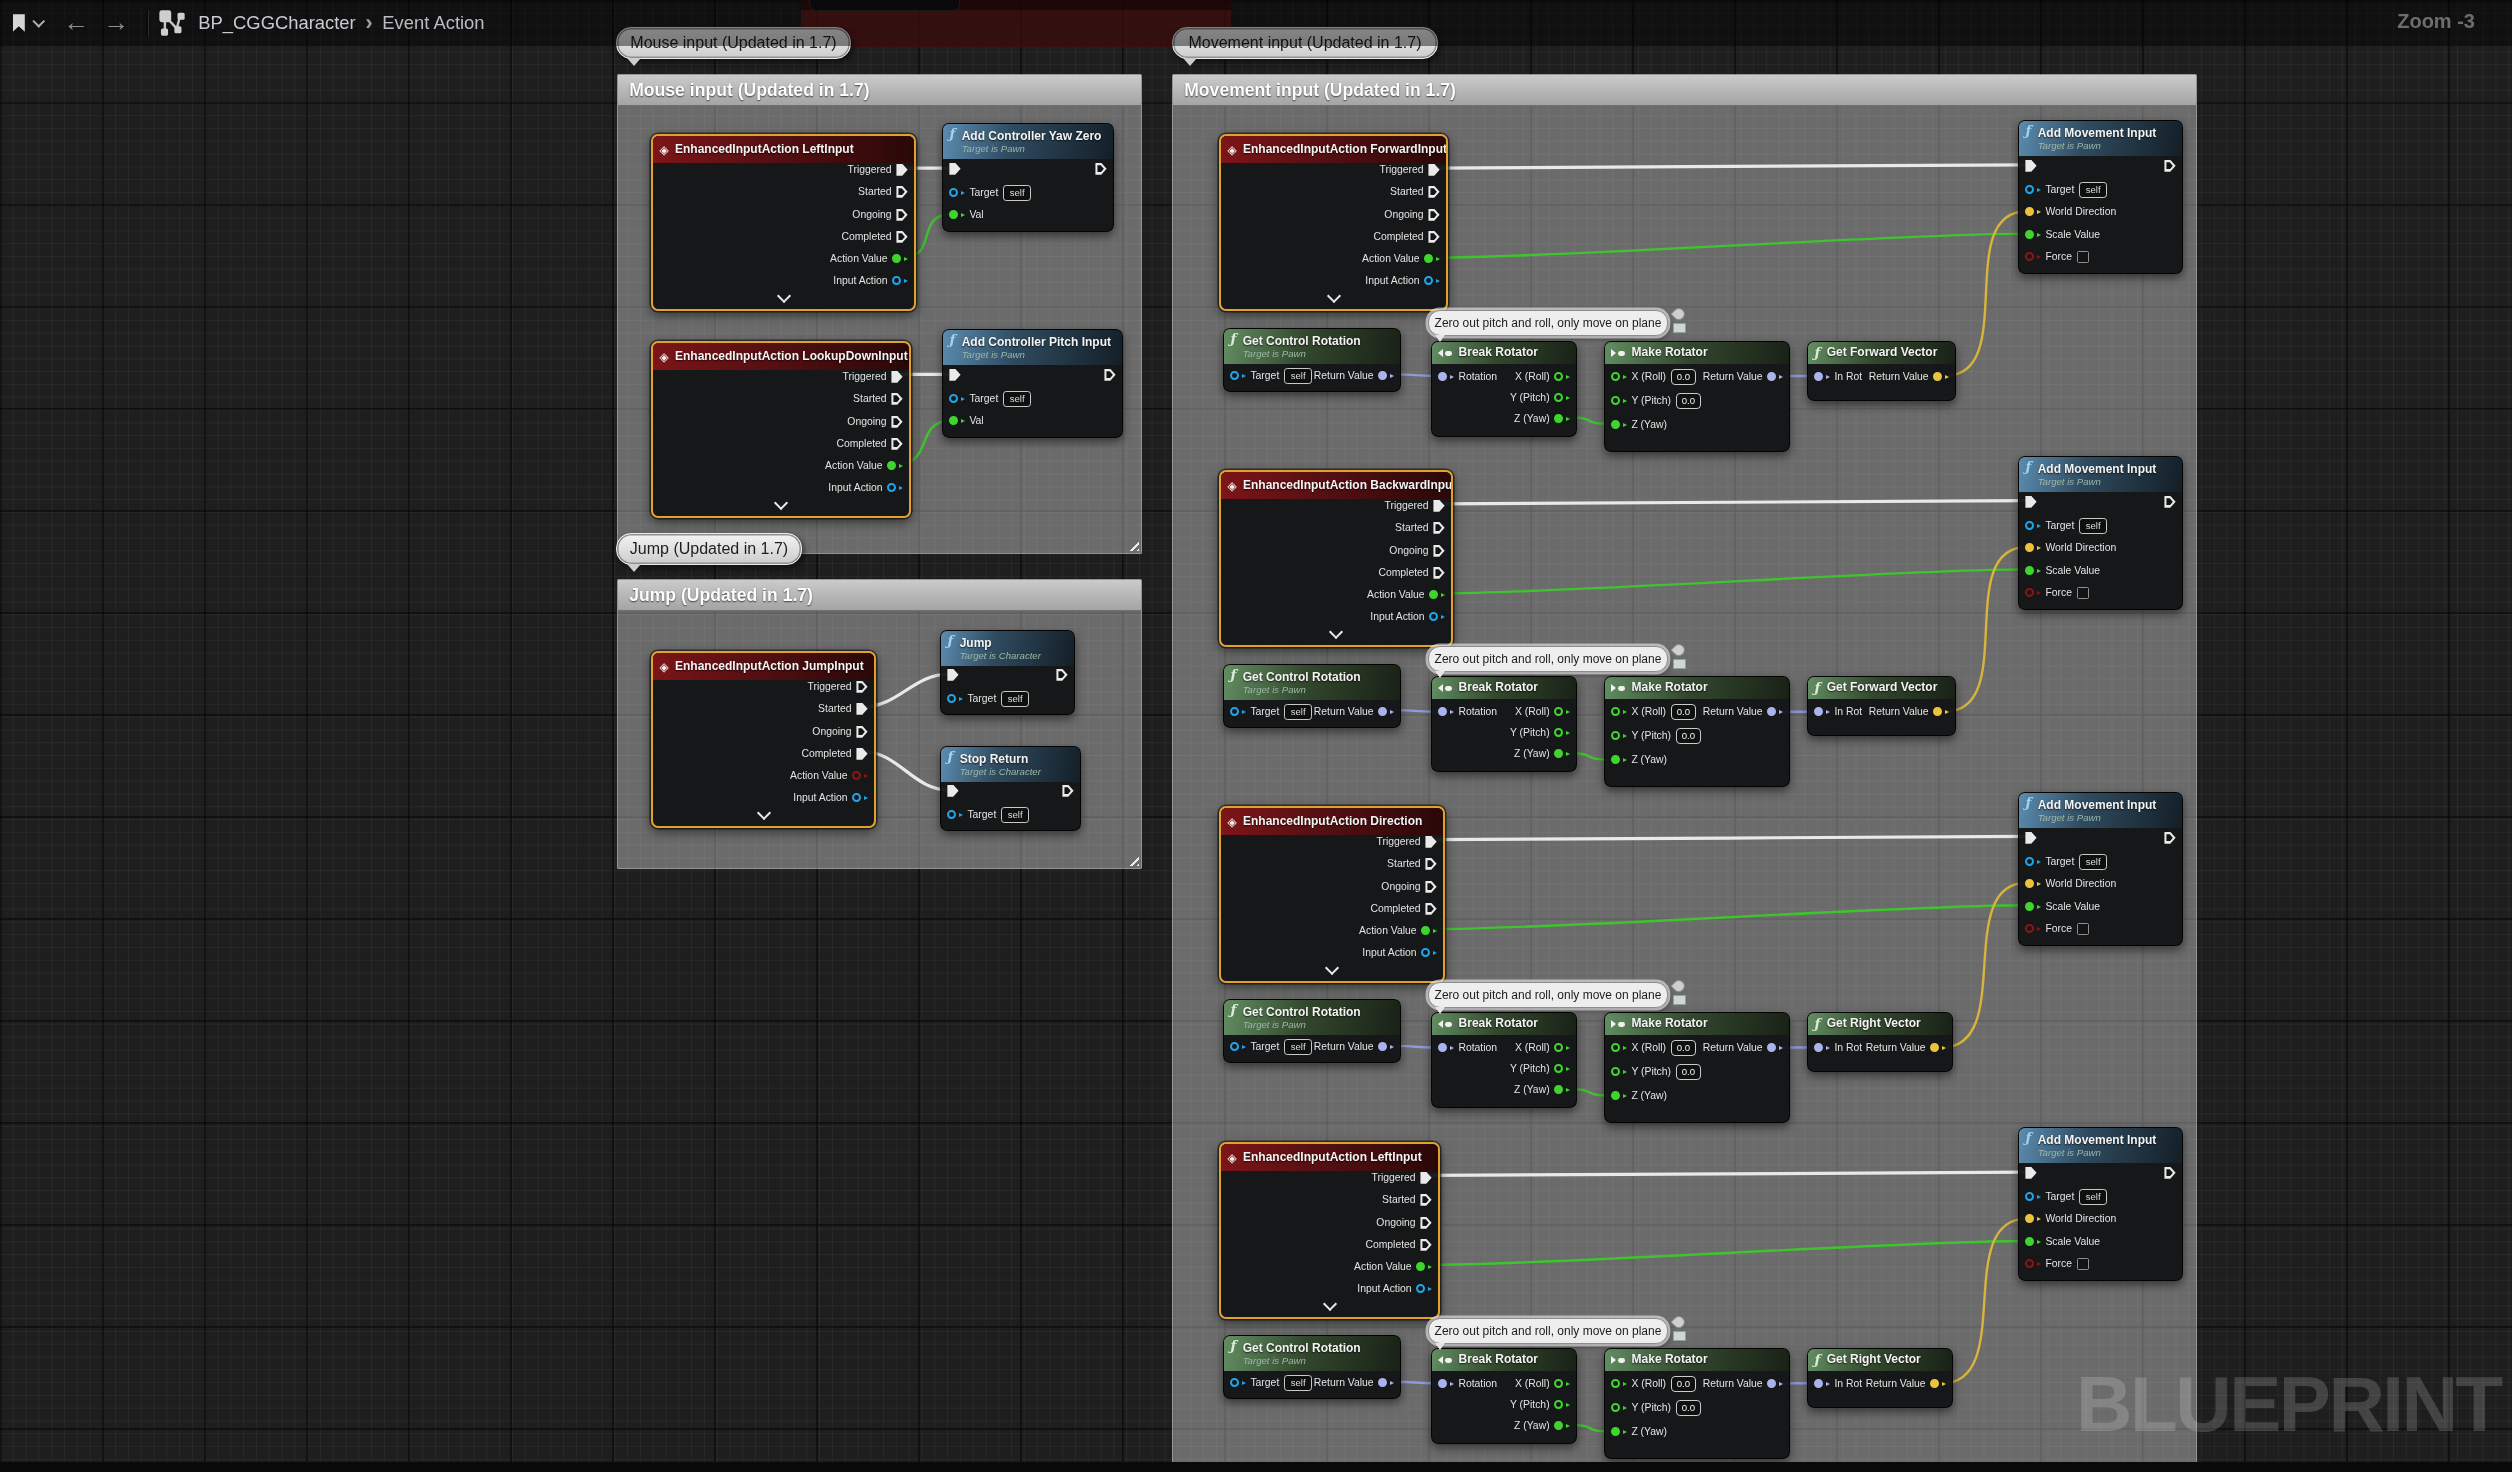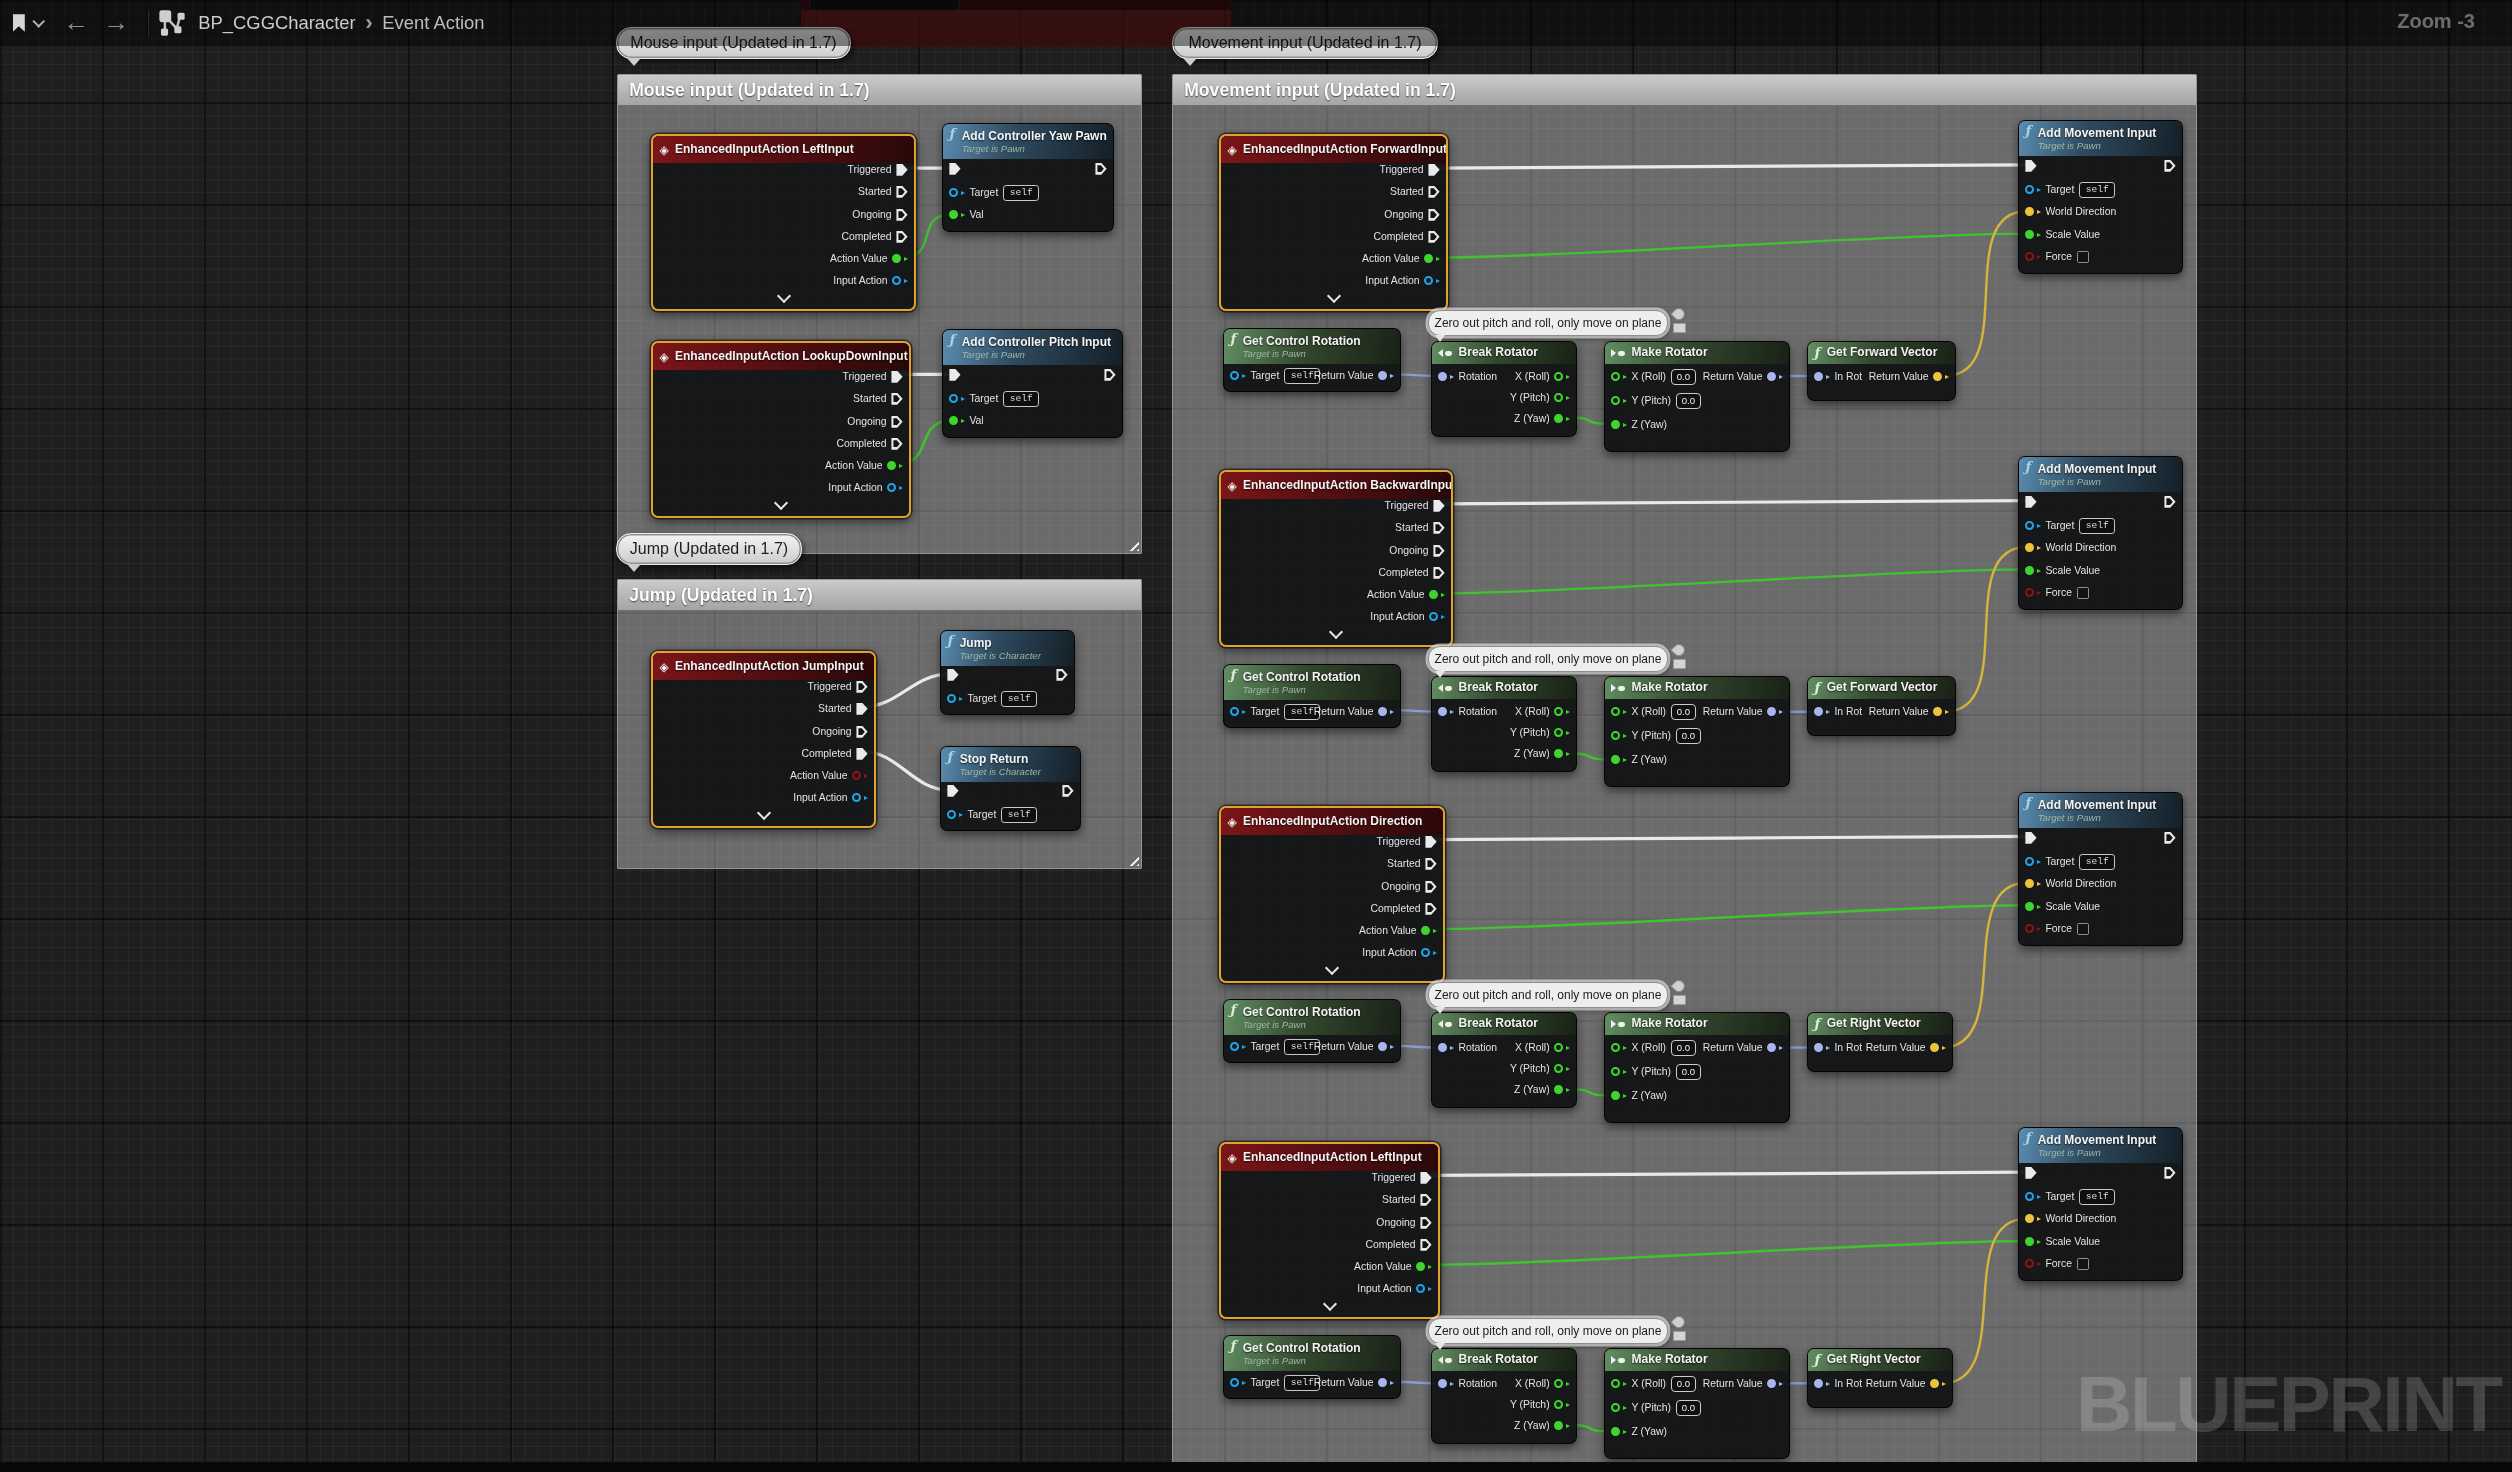--- a/index.html
+++ b/index.html
@@ -89,21 +89,21 @@
   .pin{position:absolute;height:17.6px;display:flex;align-items:center;gap:4.8px;font-size:10.4px;color:#e3e3e3;}
   .pin.l{left:6.4px;} .pin.r{right:6.4px;}
   .exec-glyph{position:relative;width:11.2px;height:12px;flex:none;}
   .exec-glyph .outer{position:absolute;inset:0;background:#eaeaea;clip-path:polygon(0 0,52% 0,100% 50%,52% 100%,0 100%);}
   .exec-glyph .inner{position:absolute;left:2px;top:2.4px;width:6.4px;height:7.2px;background:#121314;
     clip-path:polygon(0 0,52% 0,100% 50%,52% 100%,0 100%);}
   .dot{width:8.8px;height:8.8px;border-radius:50%;border:2px solid;flex:none;box-sizing:border-box;}
   .dot-arrow{width:0;height:0;border-top:2.8px solid transparent;border-bottom:2.8px solid transparent;
     border-left:4px solid;margin-left:-2.4px;flex:none;}
   .pill{border:1.2px solid #c9c9c9;border-radius:3.2px;background:rgba(0,0,0,0.35);color:#dcdcdc;
-    font-size:9.6px;padding:0.8px 5.6px;line-height:1.3;font-family:Liberation Mono, monospace;}
+    font-size:9.6px;padding:0.8px 5.6px;line-height:1.3;}
   .fieldbox{border:1.2px solid #cccccc;border-radius:4px;background:rgba(0,0,0,0.3);color:#f2f2f2;
     font-size:9.6px;padding:0.8px 4.8px;line-height:1.3;}
   .checkbox{width:12px;height:12px;border:1.2px solid #8f8f8f;background:#131313;border-radius:1.6px;box-sizing:border-box;}
 
   #wires{position:absolute;inset:0;z-index:2;pointer-events:none;}
 
   
   #watermark{position:absolute;right:11.2px;top:1359px;font-size:78px;font-weight:bold;letter-spacing:-2.4px;
     color:rgba(255,255,255,0.17);z-index:6;pointer-events:none;}
   #bottombar{position:absolute;left:0;top:1462px;width:100%;height:11.2px;background:#09090a;z-index:6;}
@@ -231,21 +231,21 @@
       <span>Input Action</span>
       <span class="dot" style="border-color: rgb(33, 163, 234);"></span>
       <span class="dot-arrow" style="border-left-color: rgb(33, 163, 234);"></span>
     </div>
     <div class="node-chevron" style="top: 155px;"></div>
   </div>
 <div class="node" style="left: 942px; top: 123px; width: 170px; height: 107px;">
     <div class="node-head h2 head-blue">
       <div class="icon-f blue">ƒ</div>
       <div class="node-titles">
-        <div class="node-title">Add Controller Yaw Pawn</div>
+        <div class="node-title">Add Controller Yaw Zero</div>
         <div class="node-sub">Target is Pawn</div>
       </div>
     </div>
     <div class="pin l" style="top: 36px;">
       <span class="exec-glyph">
         <span class="outer"></span>
       </span>
     </div>
     <div class="pin r" style="top: 36px;">
       <span class="exec-glyph">

